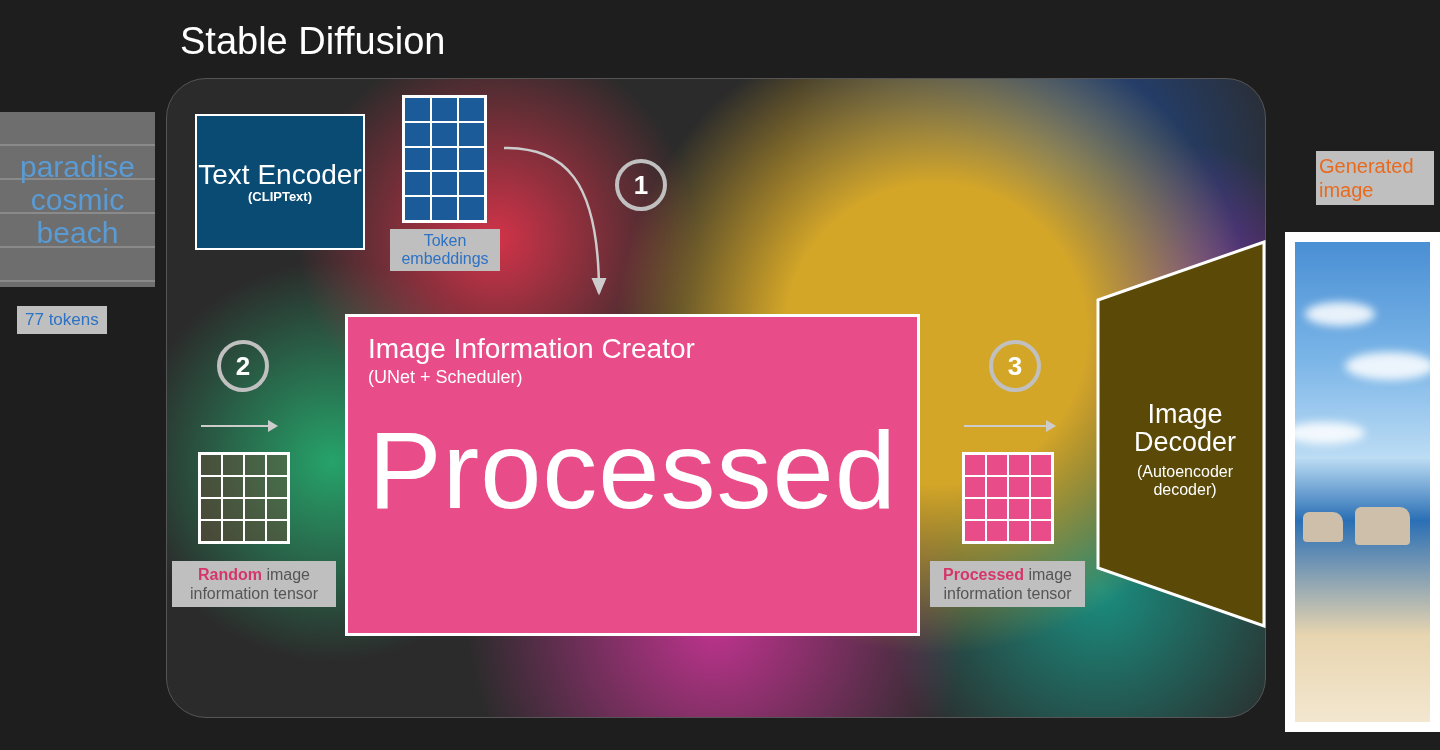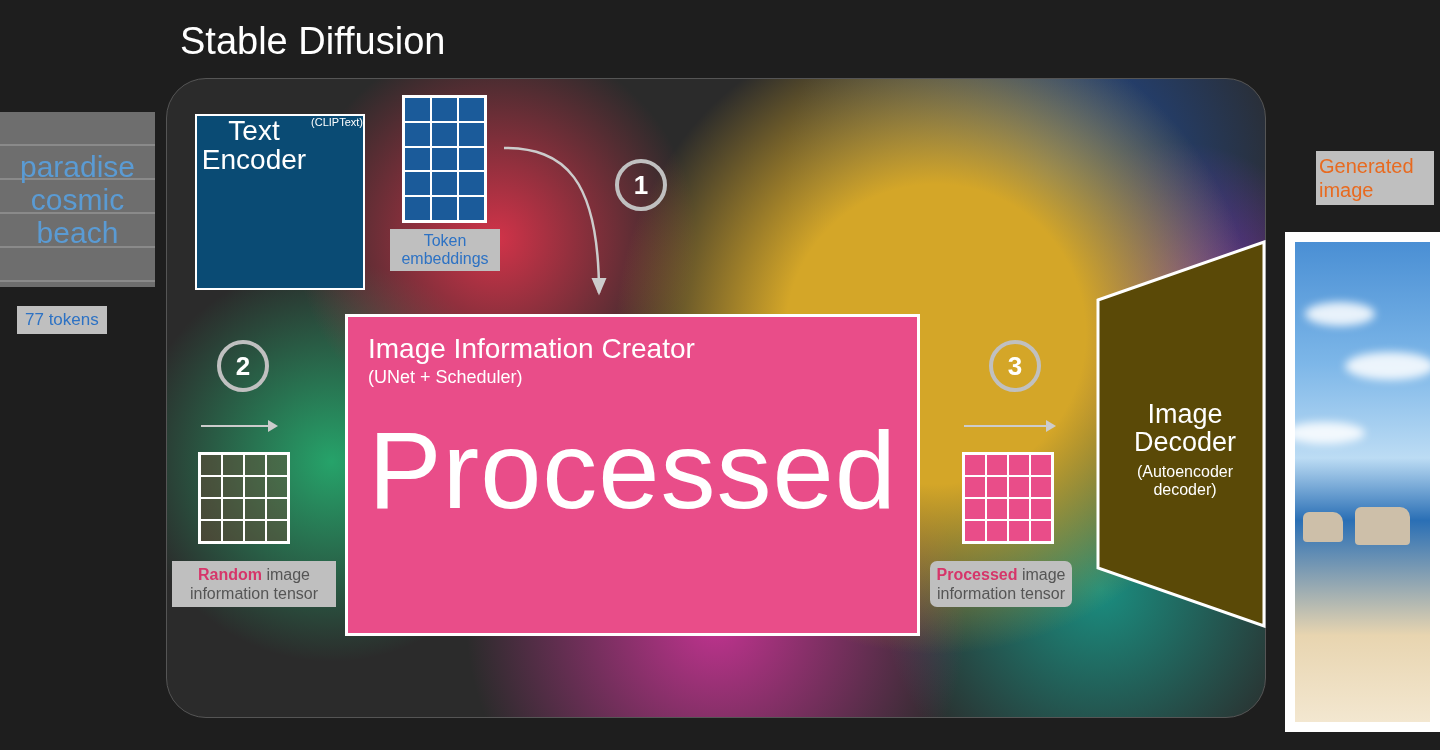--- a/index.html
+++ b/index.html
@@ -81,32 +81,32 @@
       radial-gradient(circle at 85% 80%, #1a8e80 0, transparent 220px),
       radial-gradient(circle at 92% 35%, #8e2dae 0, transparent 160px),
       #2b2b2b;
   }
   
   .text-encoder {
     position: absolute;
     left: 195px;
     top: 114px;
     width: 170px;
-    height: 176px;
+    height: 136px;
     background: #0a4b74;
     border: 2px solid #fff;
     color: #fff;
     display: flex;
-    flex-direction: row;
-    align-items: flex-start;
+    flex-direction: column;
+    align-items: center;
     justify-content: center;
     text-align: center;
   }
   .text-encoder .t1 { font-size: 28px; line-height: 1.05; font-weight: 400; }
-  .text-encoder .t2 { font-size: 11px; font-weight: 400; }
+  .text-encoder .t2 { font-size: 13px; font-weight: 700; }
   
   .grid {
     border: 2px solid #fff;
     display: grid;
   }
   .grid .cell { border: 1px solid #fff; }
   .token-grid {
     position: absolute;
     left: 402px;
     top: 95px;
@@ -199,28 +199,27 @@
     width: 92px;
     height: 92px;
     grid-template-columns: repeat(4, 1fr);
     grid-template-rows: repeat(4, 1fr);
   }
   .proc-grid .cell { background: #e94d89; }
   .proc-label {
     position: absolute;
     left: 930px;
     top: 561px;
-    width: 142px;
+    width: 155px;
     background: #bfbfbf;
     font-size: 16px;
     text-align: center;
     padding: 4px;
     font-weight: 500;
     line-height: 1.2;
-    border-radius: 7px;
   }
   .proc-label .em { color: #d6356a; font-weight: 700; }
   .proc-label .rest { color: #555; }
   
   .decoder-wrap {
     position: absolute;
     left: 1096px;
     top: 240px;
     width: 170px;
     height: 388px;

